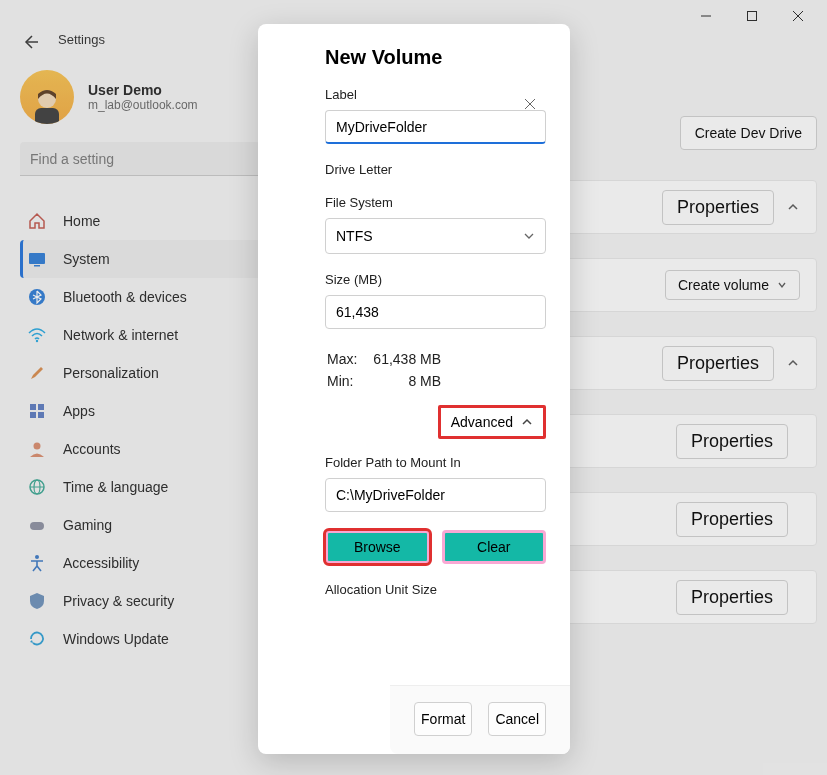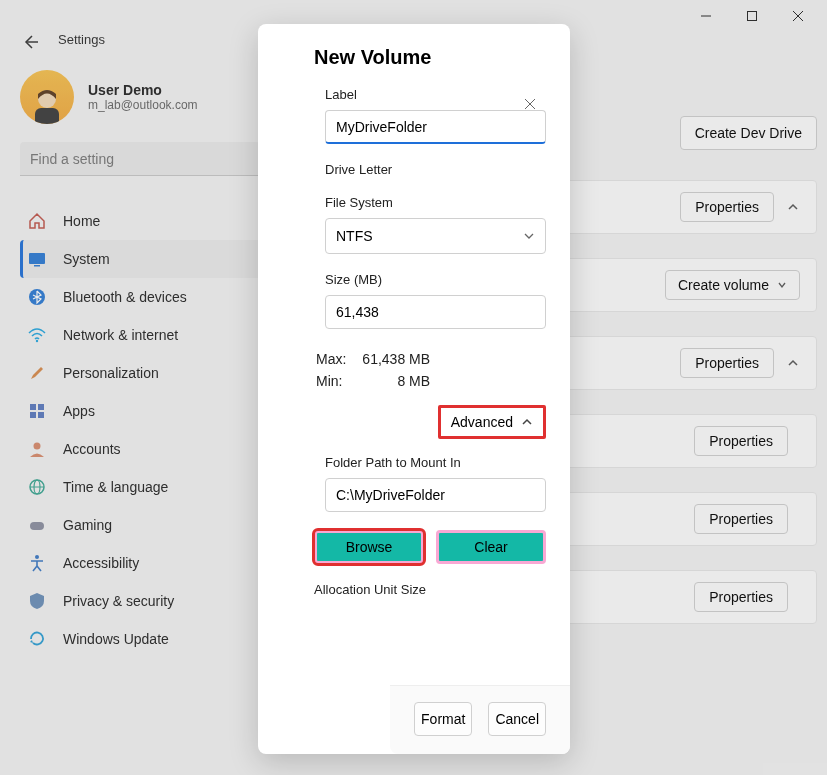--- a/index.html
+++ b/index.html
@@ -21,32 +21,32 @@
   .search::placeholder { color:#777; }
   .nav { margin-top: 26px; }
   .nav-item { height: 38px; display:flex; align-items:center; font-size:14px; color:#222; padding-left: 4px; border-radius:4px; border-left:3px solid transparent; }
   .nav-item.active { background:#eaeaea; border-left:3px solid #1e6fd9; }
   .nav-icon { width:20px; height:20px; margin-right:16px; display:flex; align-items:center; justify-content:center; }
   .right-col { flex:1; padding-left: 30px; }
   .page-head { display:flex; align-items:center; justify-content:space-between; margin: 2px 0 20px 0; }
   .page-title { font-size:28px; font-weight:600; color:#1a1a1a; }
   .dev-btn { background:#fdfdfd; border:1px solid #d0d0d0; border-radius:4px; padding:8px 14px; font-size:14px; }
   .panel-row { background:#fdfdfd; border:1px solid #e6e6e6; border-radius:4px; height:54px; margin-bottom: 24px; display:flex; align-items:center; justify-content:flex-end; padding:0 16px; }
-  .prop-btn { background:#fdfdfd; border:1px solid #d0d0d0; border-radius:4px; padding:6px 14px; font-size:14px; margin-right:12px; }
+  .prop-btn { background:#fdfdfd; border:1px solid #d0d0d0; border-radius:4px; padding:6px 14px; font-size:18px; margin-right:12px; }
   .chev { width:14px; height:14px; color:#555; }
   .createvol { background:#fdfdfd; border:1px solid #d0d0d0; border-radius:4px; padding:6px 12px; font-size:14px; display:flex; align-items:center; gap:8px;}
   
   .overlay { position:absolute; inset:0; background: rgba(120,120,120,0.14);}
   .modal { position:absolute; left:258px; top:24px; width:312px; height:730px; background:#fff; border-radius:8px; box-shadow:0 8px 30px rgba(0,0,0,0.18); padding: 22px 0 0 0; display:flex; flex-direction:column;align-items:flex-end;}
   .modal-scroll { overflow-y:auto; padding: 0 24px; flex:1;}
   .modal-scroll::-webkit-scrollbar { width:3px; }
   .modal-scroll::-webkit-scrollbar-thumb { background:#bdbdbd; border-radius:2px;}
   .modal h2 { margin:0 0 18px 0; font-size:20px; font-weight:600; }
   .field-label { font-size:13px; color:#222; margin-bottom:8px; }
-  .field { position:relative; margin-bottom: 18px; margin-left: 11px; }
+  .field { position:relative; margin-bottom: 18px; }
   .txt-input { width:100%; height:34px; border:1px solid #d0d0d0; border-radius:4px; padding:0 28px 0 10px; font-size:14px; }
   .txt-input.focused { border-bottom:2px solid #1e6fd9; }
   .clear-x { position:absolute; right:8px; top:9px; width:16px; height:16px; color:#666; }
   .select-box { width:100%; height:36px; border:1px solid #d0d0d0; border-radius:4px; padding:0 10px; font-size:14px; display:flex; align-items:center; justify-content:space-between; background:#fff;}
   .select-box.hl { outline:3px solid #e03030; outline-offset:-1px; }
   .minmax { font-size:14px; color:#222; }
   .minmax td { padding: 2px 14px 2px 0; }
   .adv-row { display:flex; justify-content:flex-end; margin: 12px 0 16px 0;}
   .adv-btn { border:3px solid #e03030; border-radius:2px; padding:6px 10px; font-size:14px; display:flex; align-items:center; gap:8px; background:#fff;}
   .btn-row { display:flex; gap:12px; margin-bottom:18px; }

